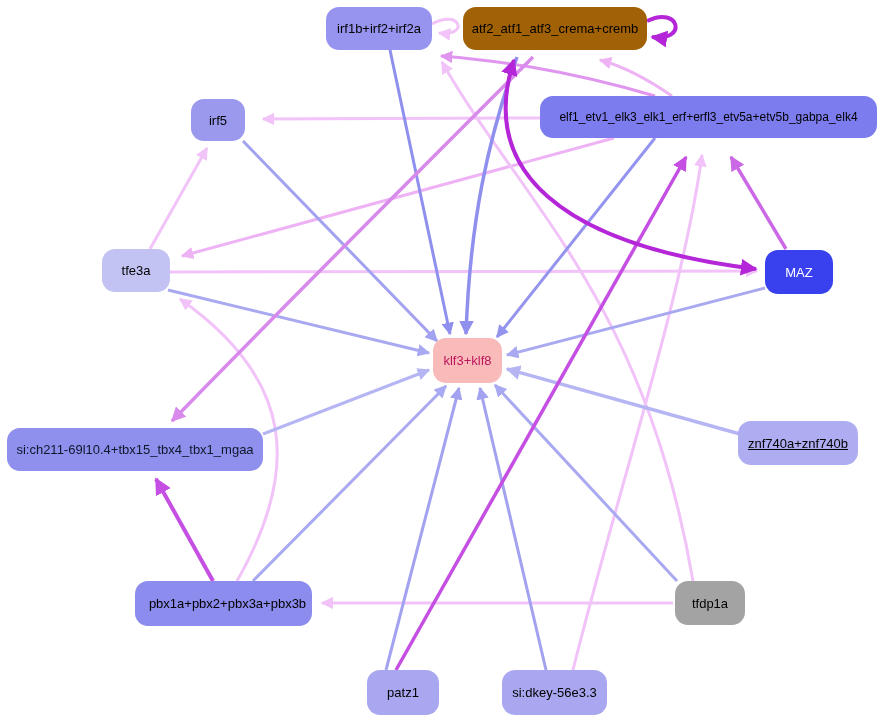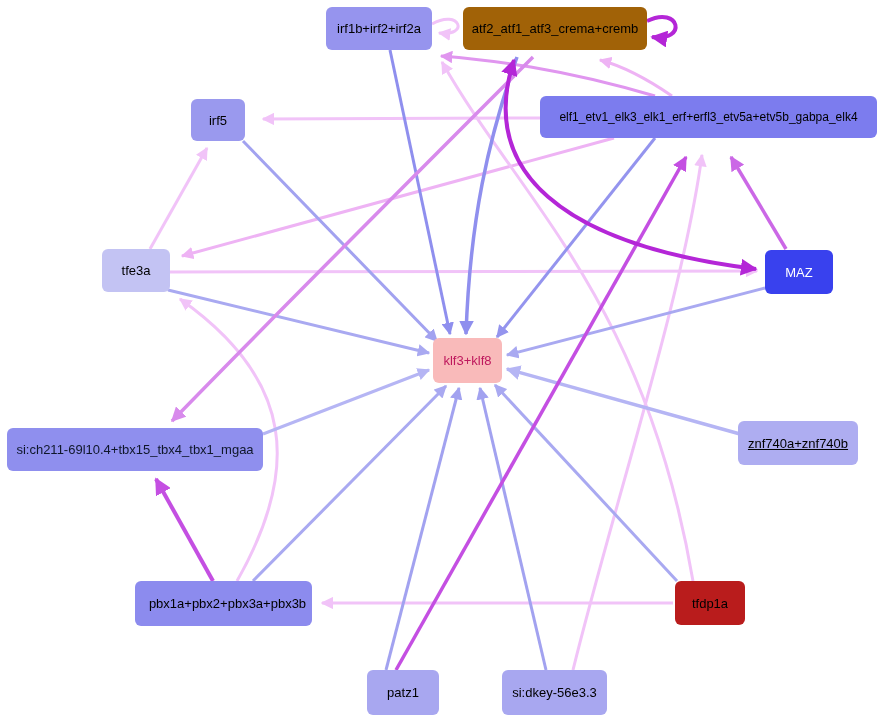--- a/index.html
+++ b/index.html
@@ -14,21 +14,21 @@
   #edge-layer {
     position: absolute;
     left: 0; top: 0;
     width: 887px; height: 721px;
   }
   .graph-node {
     position: absolute;
     display: flex;
     align-items: center;
     justify-content: center;
-    border-radius: 6px;
+    border-radius: 13px;
     font-size: 13px;
     color: #000000;
     white-space: nowrap;
     text-align: center;
     box-sizing: border-box;
     cursor: pointer;
     user-select: none;
   }
 </style>
 </head>
@@ -133,21 +133,21 @@
       </div>
       <div class="graph-node" style="left: 7px; top: 428px; width: 256px; height: 43px; background: rgb(143, 143, 238); color: #0f172a;">
         <span>si:ch211-69l10.4+tbx15_tbx4_tbx1_mgaa</span>
       </div>
       <div class="graph-node" style="left: 738px; top: 421px; width: 120px; height: 44px; background: rgb(174, 173, 241); color: #000000; text-decoration: underline;">
         <span>znf740a+znf740b</span>
       </div>
       <div class="graph-node" style="left: 135px; top: 581px; width: 177px; height: 45px; background: rgb(140, 139, 238); color: rgb(0, 0, 0); padding-left: 8px;">
         <span>pbx1a+pbx2+pbx3a+pbx3b</span>
       </div>
-      <div class="graph-node" style="left: 675px; top: 581px; width: 70px; height: 44px; background: #b91c1c; color: rgb(0, 0, 0);">
+      <div class="graph-node" style="left: 675px; top: 581px; width: 70px; height: 44px; background: #a3a3a3; color: rgb(0, 0, 0);">
         <span>tfdp1a</span>
       </div>
       <div class="graph-node" style="left: 343px; top: 670px; width: 72px; height: 45px; background: rgb(168, 167, 240); color: rgb(0, 0, 0); margin-left: 24px;">
         <span>patz1</span>
       </div>
       <div class="graph-node" style="left: 502px; top: 670px; width: 105px; height: 45px; background: rgb(168, 167, 240); color: rgb(0, 0, 0);">
         <span>si:dkey-56e3.3</span>
       </div>
     </div>
 </div>

